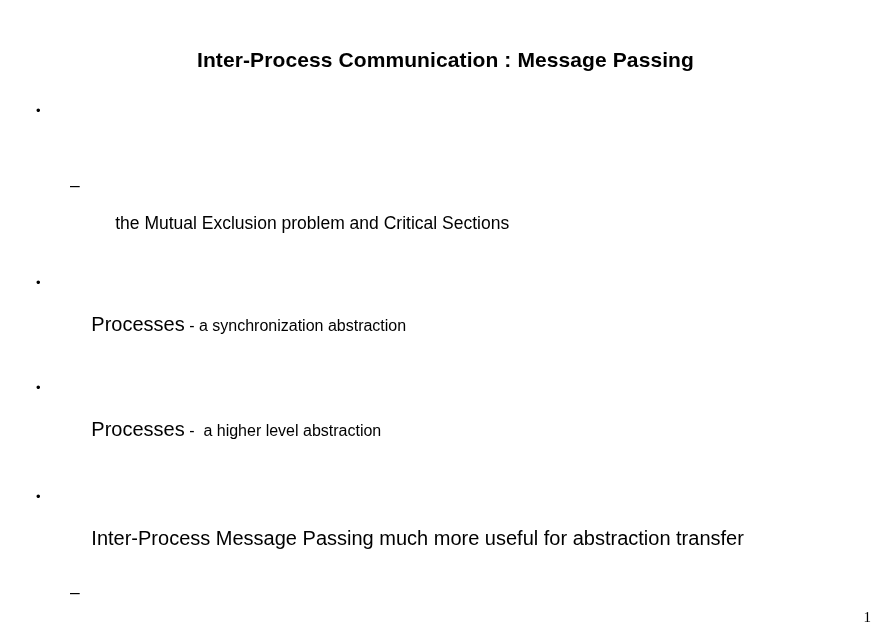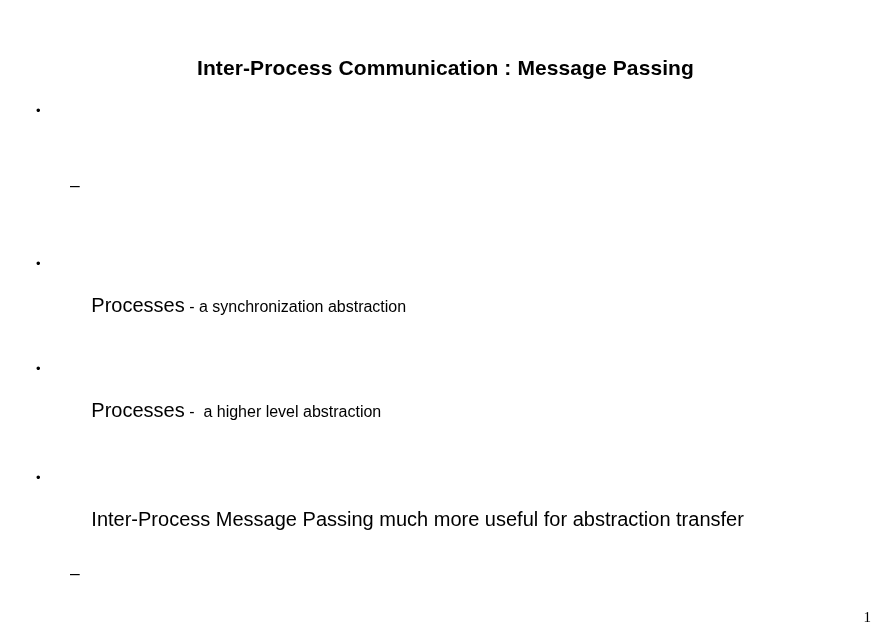--- a/index.html
+++ b/index.html
@@ -18,21 +18,21 @@
   }
 
   .slide {
     position: absolute;
     inset: 0;
   }
 
   
   .slide-title {
     position: absolute;
-    top: 56px;
+    top: 48px;
     left: 0;
     width: 891px;
     text-align: center;
     font-size: 21px;
     font-weight: bold;
     letter-spacing: 0.1px;
     white-space: pre;
   }
 
   
@@ -115,20 +115,21 @@
   <div class="slide-title">Inter-Process Communication : Message Passing</div>
 
   <div class="body">
 
     <div class="line lvl1 gap-sm">
       <span class="bullet">•</span>
     </div>
 
     <div class="line lvl2 gap-md">
       <span class="bullet">–</span>
+      <span class="txt">the Mutual Exclusion problem and Critical Sections</span>
     </div>
 
     <div class="line lvl1 gap-md">
       <span class="bullet">•</span>
       <span class="txt">Processes</span><span class="txt small-run"> - a synchronization abstraction</span>
     </div>
 
     <div class="line lvl1 gap-lg">
       <span class="bullet">•</span>
       <span class="txt">Processes</span><span class="txt small-run"> -  a higher level abstraction</span>

